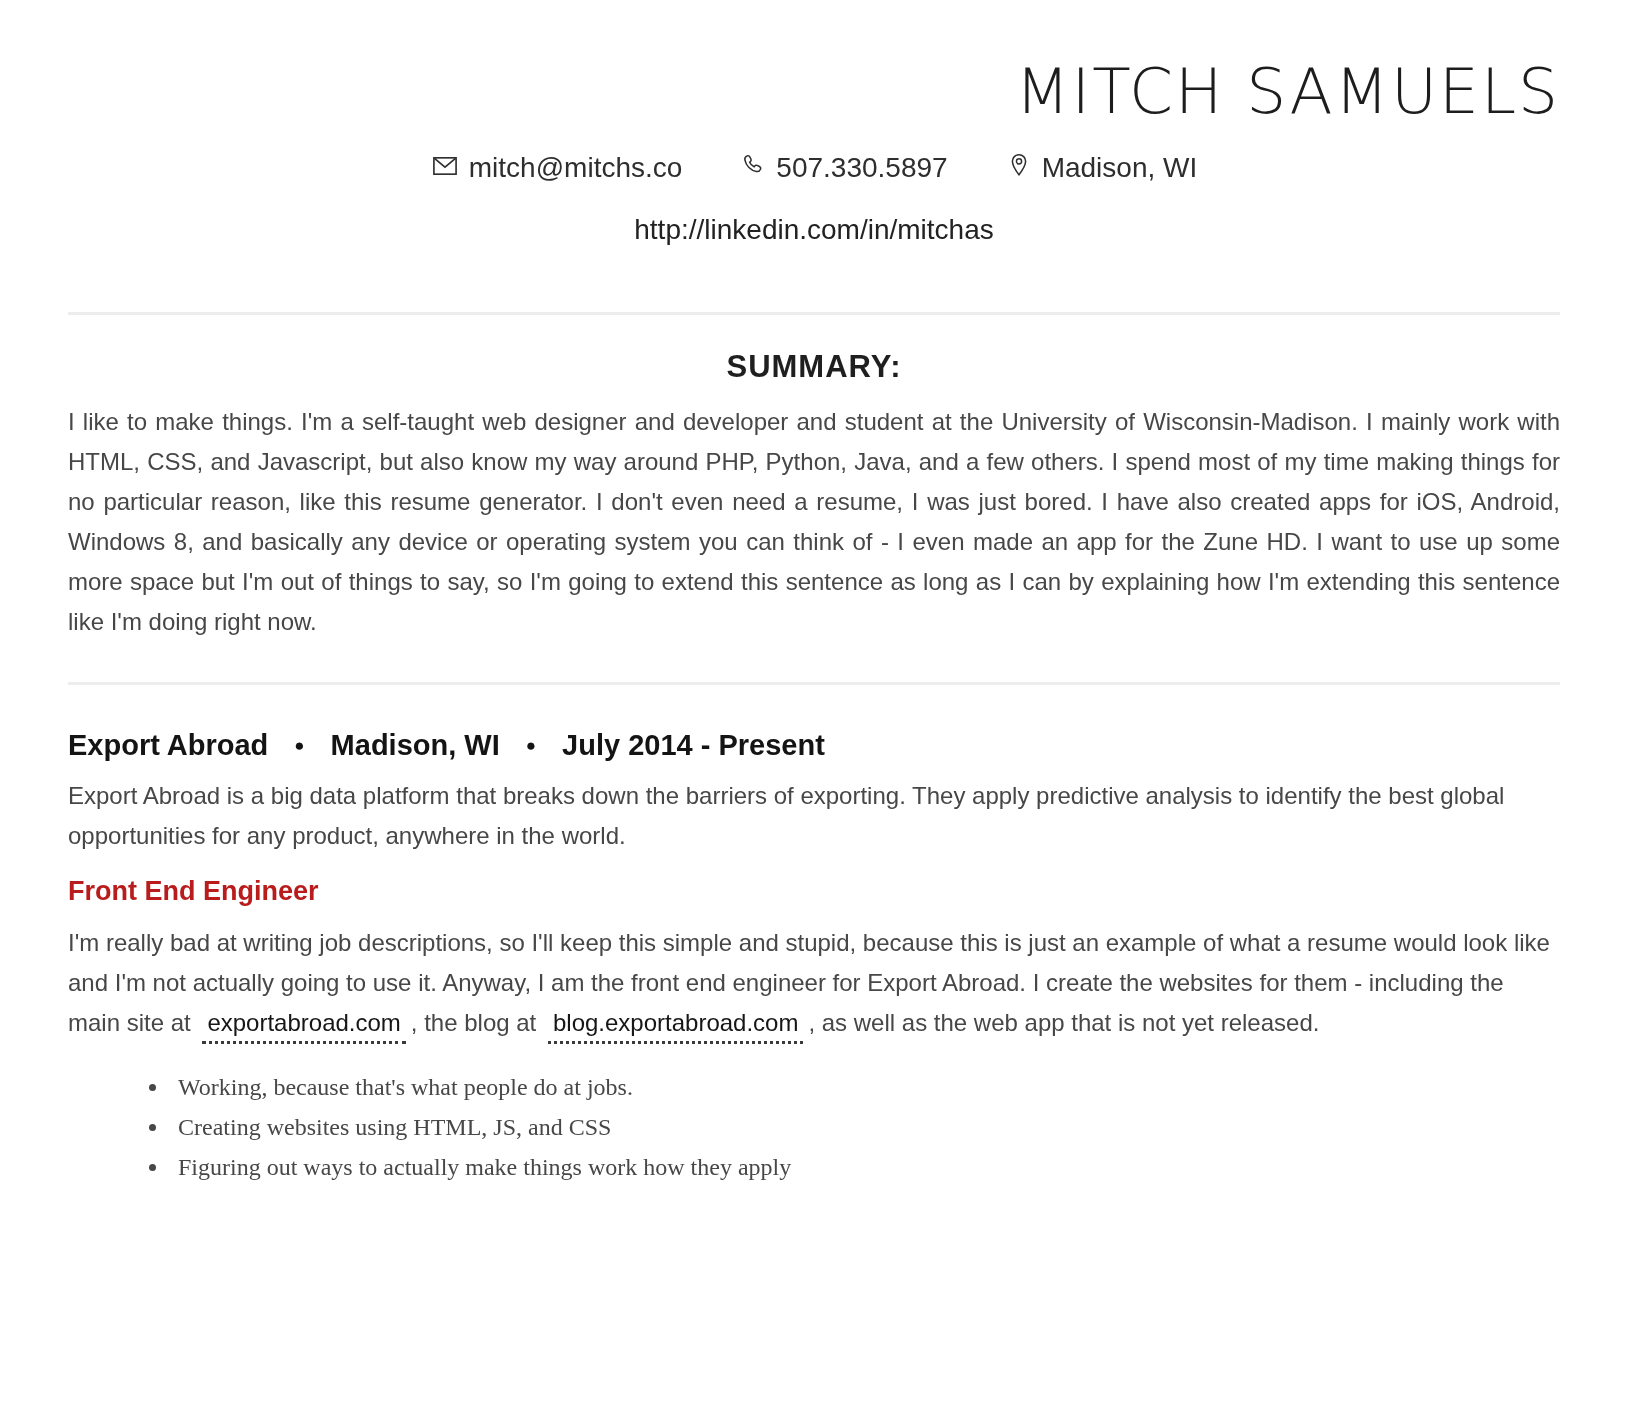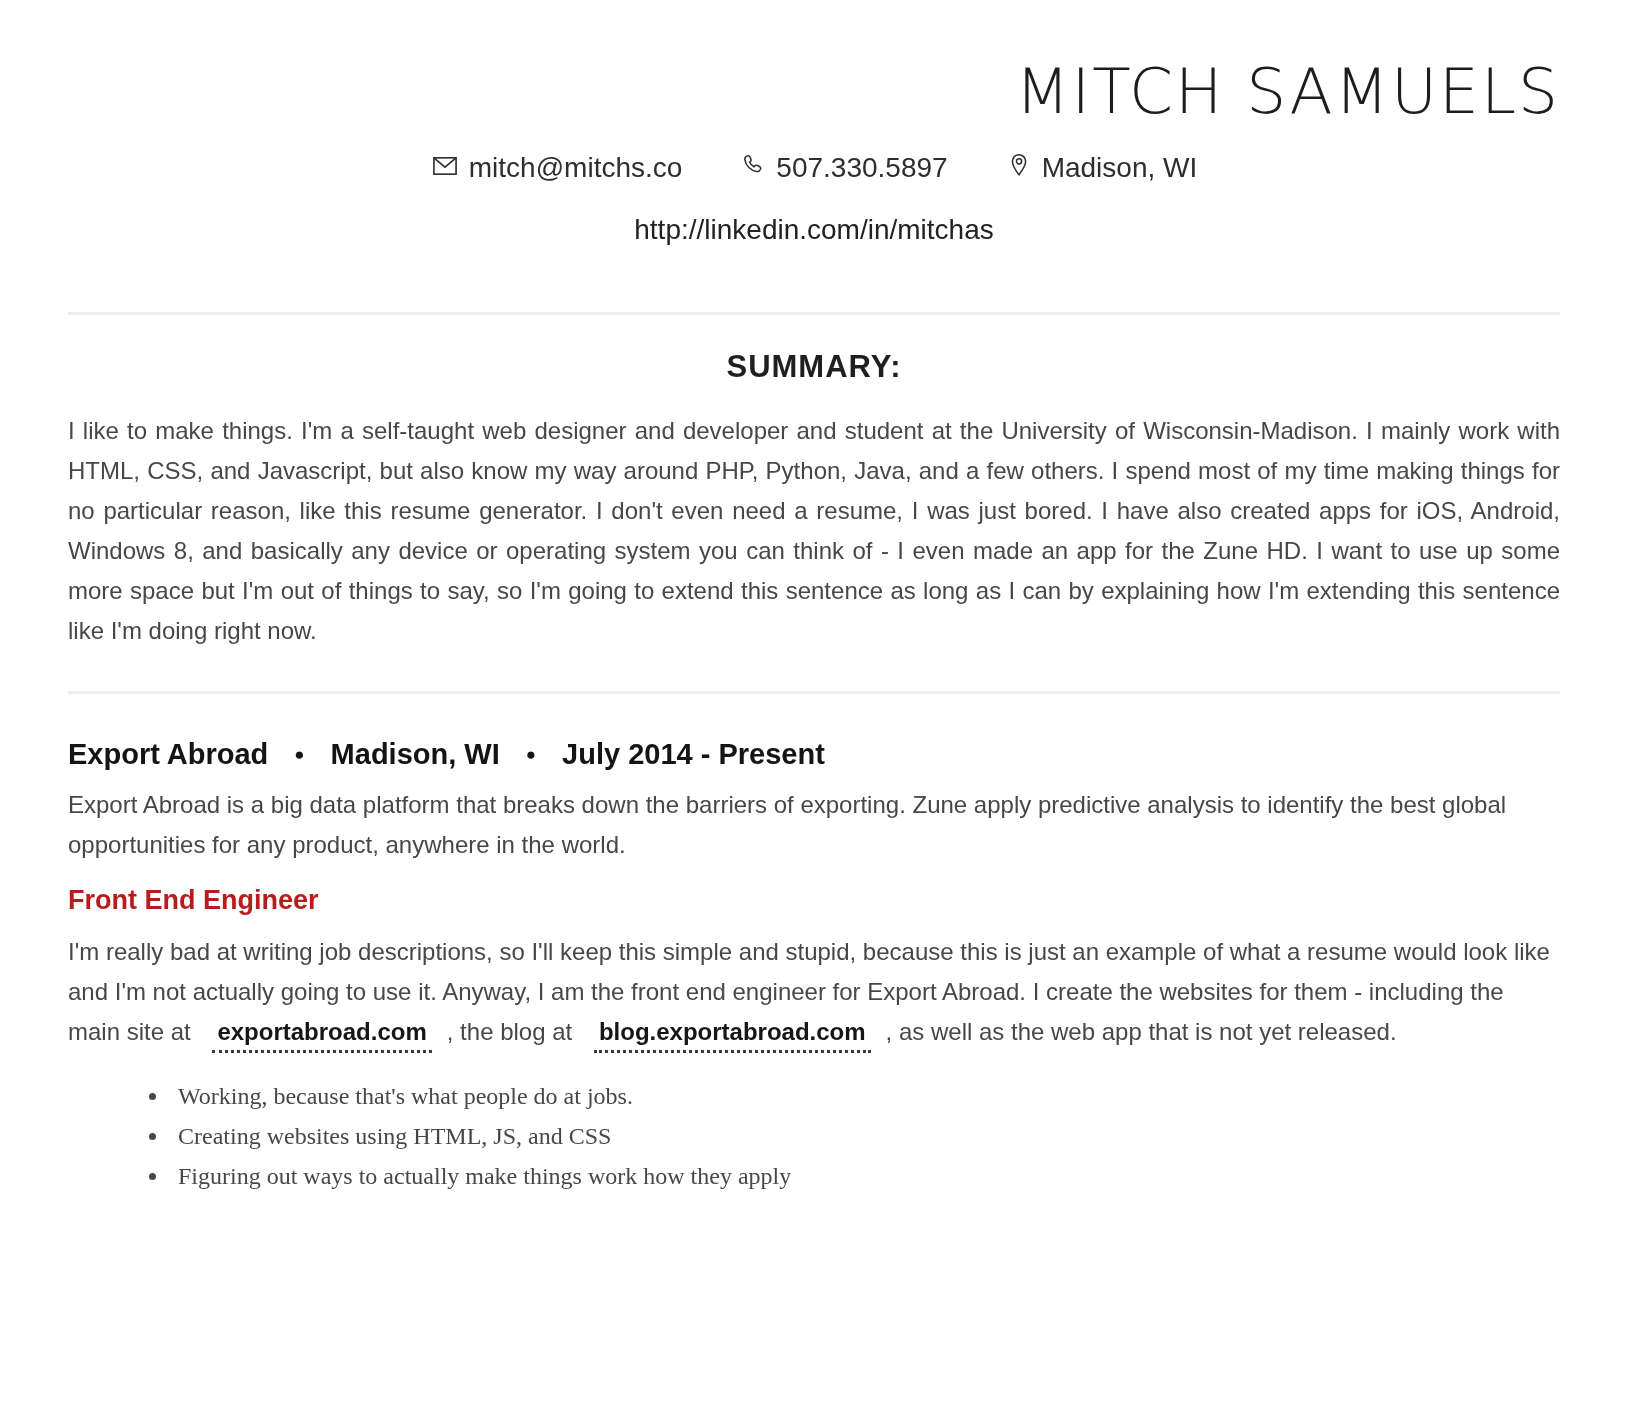--- a/index.html
+++ b/index.html
@@ -61,21 +61,21 @@
   .rule-2 { margin-top: 40px; }
   .section-heading {
     margin-top: 34px;
     text-align: center;
     font-size: 31px;
     font-weight: 700;
     letter-spacing: 1px;
     color: #1f1f1f;
   }
   .summary-text {
-    margin-top: 26px;
+    margin-top: 17px;
     font-size: 24px;
     line-height: 40px;
     text-align: justify;
     color: #474747;
   }
   .job-header {
     margin-top: 44px;
     font-size: 29px;
     font-weight: 700;
     color: #141414;
@@ -94,26 +94,26 @@
     color: #474747;
   }
   .role-title {
     margin-top: 20px;
     font-size: 27px;
     font-weight: 700;
     color: #b91c1c;
   }
   .role-desc { margin-top: 16px; }
   .dotted-link {
-    font-weight: 700;
+    font-weight: 400;
     color: #161616;
     text-decoration: none;
     border-bottom: 3px dotted #3a3a3a;
     padding: 0 5px 5px;
-    margin: 0 15px;
+    margin: 0 5px;
     white-space: nowrap;
   }
   .responsibilities-label {
     margin-top: 18px;
     font-size: 25px;
     font-weight: 700;
     color: #141414;
   }
   .responsibilities-list {
     margin-top: 24px;
@@ -173,21 +173,21 @@
     <p class="summary-text">I like to make things. I'm a self-taught web designer and developer and student at the University of Wisconsin-Madison. I mainly work with HTML, CSS, and Javascript, but also know my way around PHP, Python, Java, and a few others. I spend most of my time making things for no particular reason, like this resume generator. I don't even need a resume, I was just bored. I have also created apps for iOS, Android, Windows 8, and basically any device or operating system you can think of - I even made an app for the Zune HD. I want to use up some more space but I'm out of things to say, so I'm going to extend this sentence as long as I can by explaining how I'm extending this sentence like I'm doing right now.</p>
 
     <hr class="rule rule-2">
 
 
     <div>
       <div class="job-header">
         <span>Export Abroad</span><span class="sep">●</span><span>Madison, WI</span><span class="sep">●</span><span>July 2014 - Present</span>
       </div>
 
-      <p class="body-text">Export Abroad is a big data platform that breaks down the barriers of exporting. Zune apply predictive analysis to identify the best global opportunities for any product, anywhere in the world.</p>
+      <p class="body-text">Export Abroad is a big data platform that breaks down the barriers of exporting. They apply predictive analysis to identify the best global opportunities for any product, anywhere in the world.</p>
 
       <h3 class="role-title">Front End Engineer</h3>
 
       <p class="body-text role-desc"><span>I'm really bad at writing job descriptions, so I'll keep this simple and stupid, because this is just an example of what a resume would look like and I'm not actually going to use it. Anyway, I am the front end engineer for Export Abroad. I create the websites for them - including the main site at</span> <a href="#" class="dotted-link">exportabroad.com</a><span>, the blog at</span> <a href="#" class="dotted-link">blog.exportabroad.com</a><span>, as well as the web app that is not yet released.</span></p>
 
 
       <ul class="responsibilities-list">
         <li>Working, because that's what people do at jobs.</li>
         <li>Creating websites using HTML, JS, and CSS</li>
         <li>Figuring out ways to actually make things work how they apply</li>

